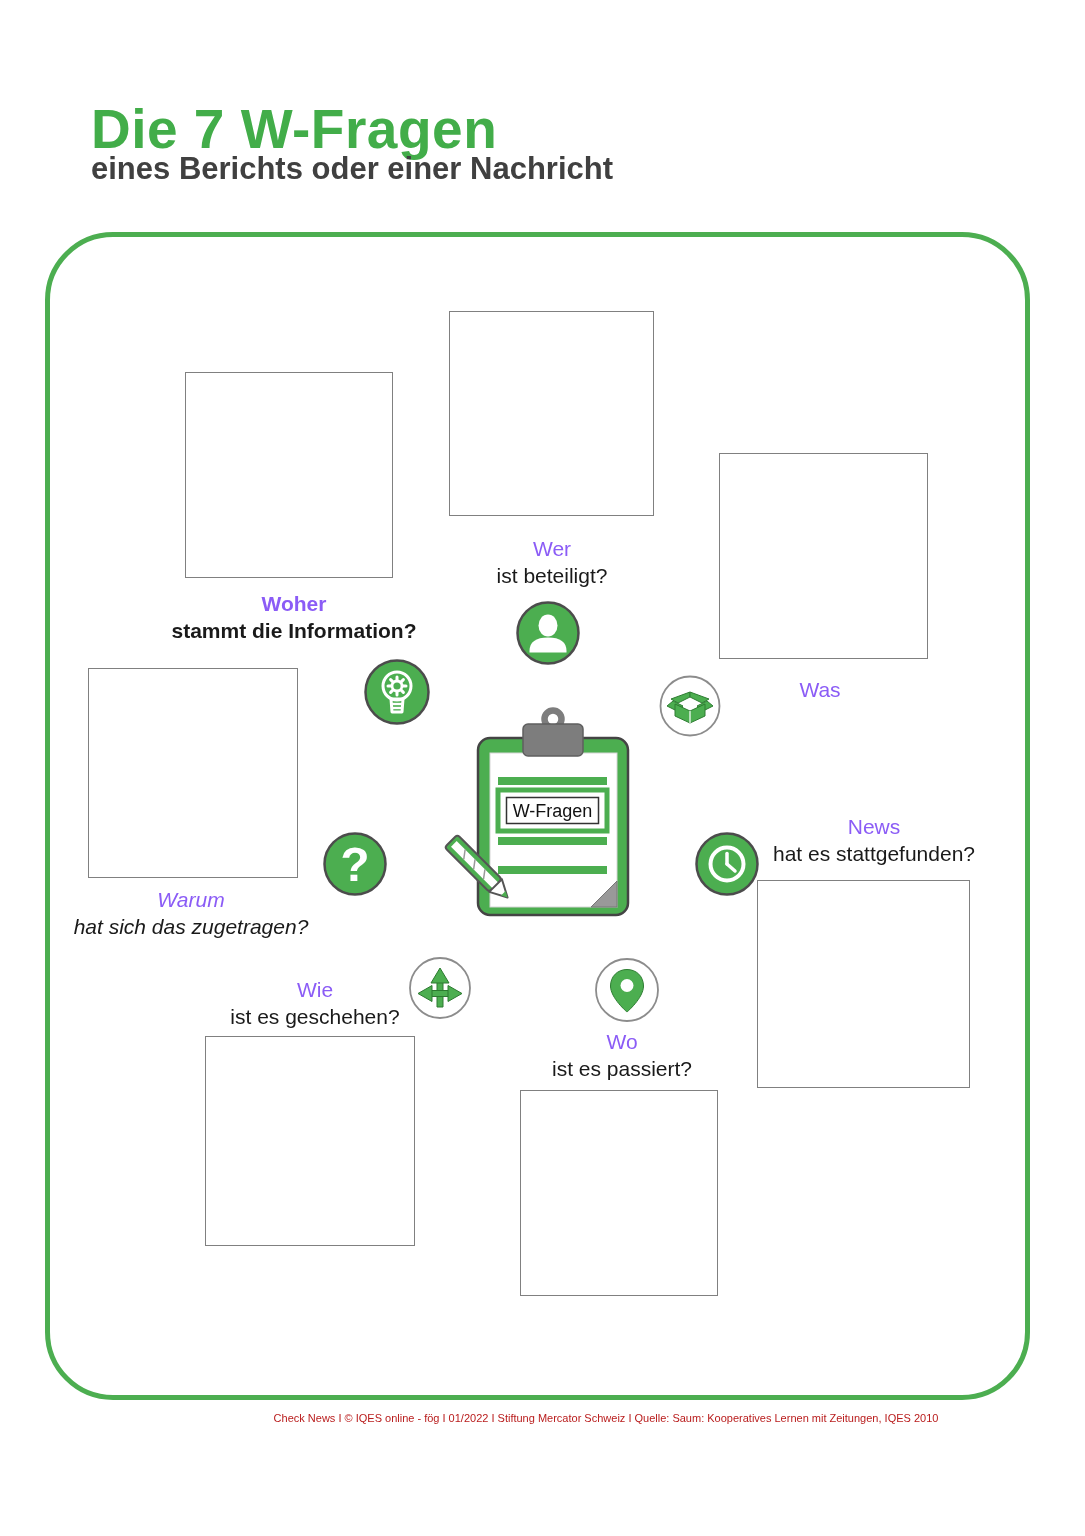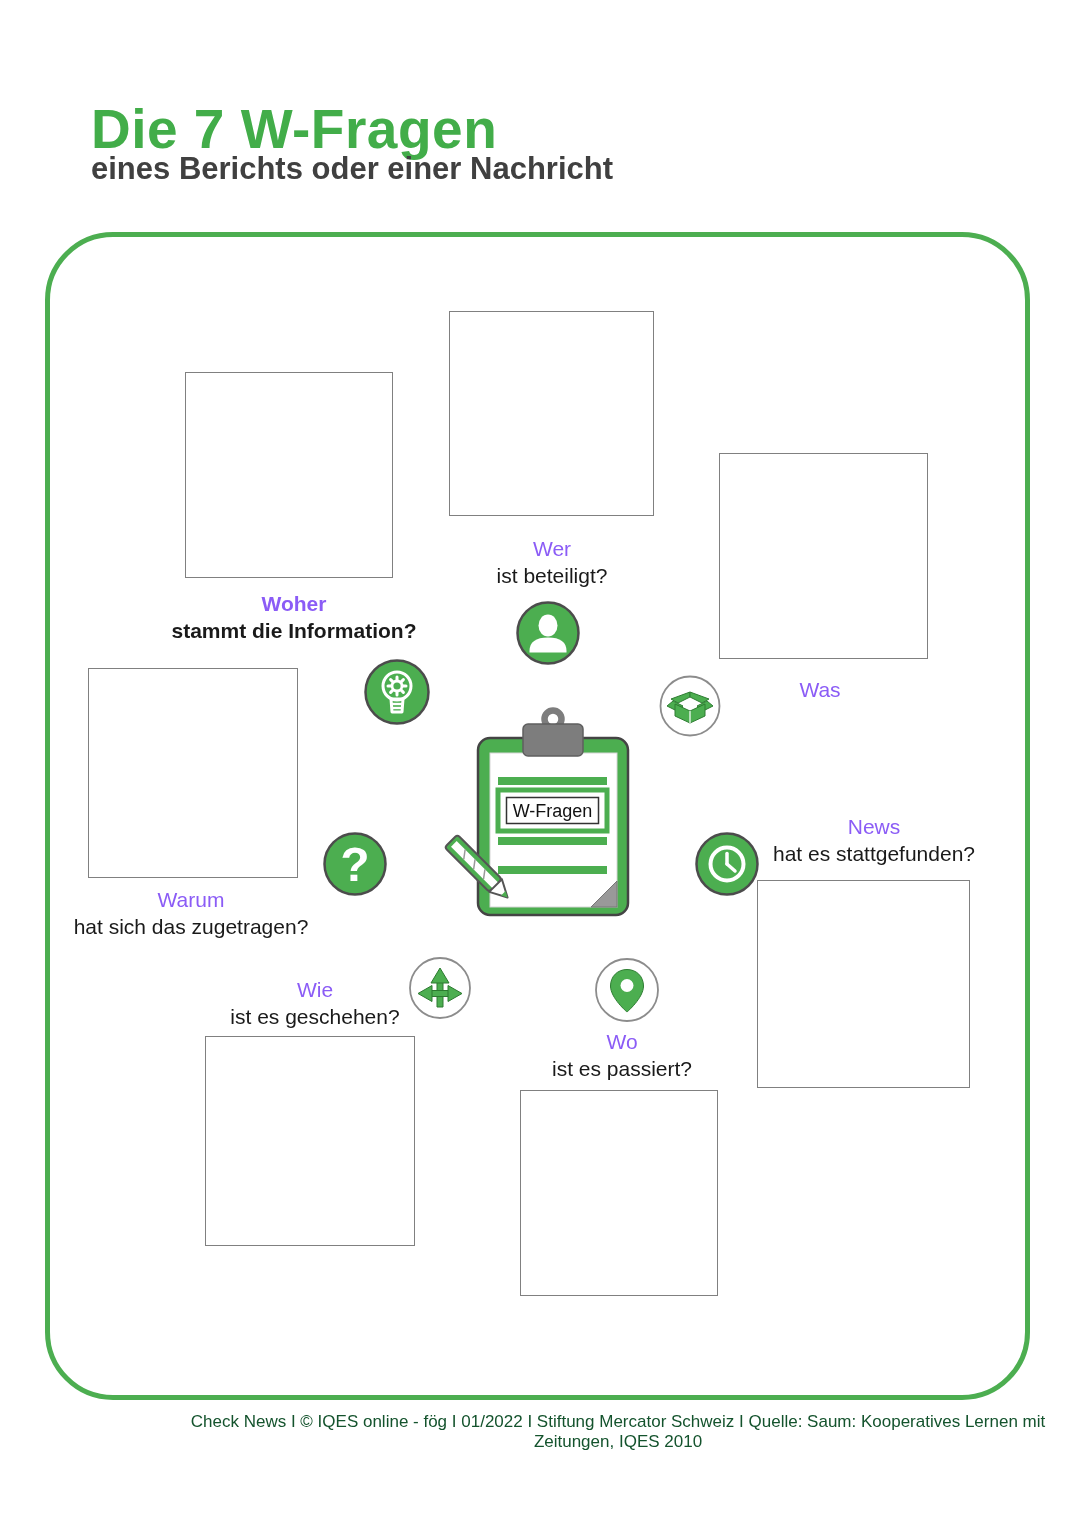--- a/index.html
+++ b/index.html
@@ -28,22 +28,22 @@
     position:absolute; background:#fff; border:1px solid #808080;
   }
 
   .qlabel { position:absolute; text-align:center; font-size:21px; line-height:27px; }
   .qword  { color:#8b5cf6; }
   .qtext  { color:#1a1a1a; }
 
   .icon { position:absolute; line-height:0; }
 
   .footer {
-    position:absolute; left:168px; top:1412px; width:900px;
-    text-align:center; font-size:17px; color:#14532d;
+    position:absolute; left:156px; top:1412px; width:900px;
+    text-align:center; font-size:11px; color:#b91c1c;
   }
 
   svg text { font-family:"Liberation Sans", sans-serif; }
 </style>
 </head>
 <body>
 
 <div id="page">
 
   <div class="title">Die 7 W-Fragen</div>
@@ -67,21 +67,21 @@
     <div class="qword">Woher</div>
     <div class="qtext">stammt die Information?</div>
   </div>
   <div class="qlabel" style="left:695px;top:676px;width:250px;">
     <div class="qword">Was</div>
   </div>
   <div class="qlabel" style="left:724px;top:813px;width:300px;">
     <div class="qword">News</div>
     <div class="qtext">hat es stattgefunden?</div>
   </div>
-  <div class="qlabel" style="left:41px;top:886px;width:300px;">
+  <div class="qlabel" style="left:41px;top:886px;width:300px;font-style:italic;">
     <div class="qword">Warum</div>
     <div class="qtext">hat sich das zugetragen?</div>
   </div>
   <div class="qlabel" style="left:190px;top:976px;width:250px;">
     <div class="qword">Wie</div>
     <div class="qtext">ist es geschehen?</div>
   </div>
   <div class="qlabel" style="left:497px;top:1028px;width:250px;">
     <div class="qword">Wo</div>
     <div class="qtext">ist es passiert?</div>

